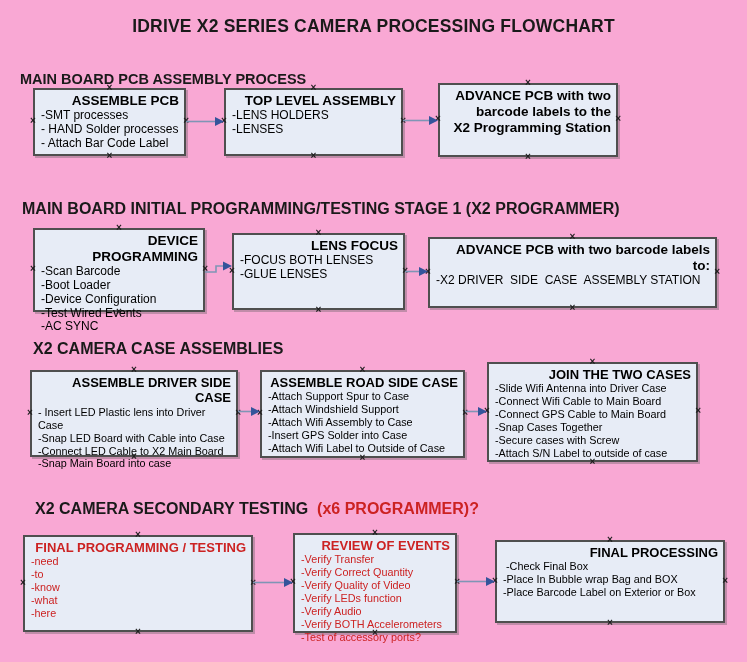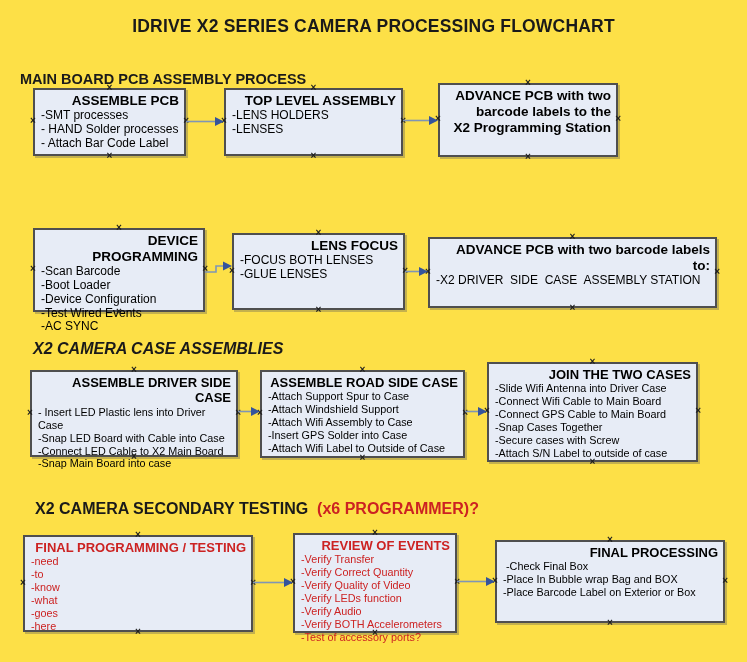--- a/index.html
+++ b/index.html
@@ -1,27 +1,27 @@
 <!DOCTYPE html>
 <html style="--box-fill: #e7ecf6; --box-border: #4f4f4f; --arrow-line: #7f95b5; --arrow-head: #35549b; --red: #cc2222;"><head>
 <meta charset="utf-8">
 <style>
   :root{
     --box-fill:#e7ecf6; --box-border:#4f4f4f; --arrow-line:#7f95b5;
     --arrow-head:#35549b; --red:#cc2222; --ink:#111;
   }
   *{margin:0;padding:0;box-sizing:border-box;}
   body{background:#fff;font-family:"Liberation Sans",sans-serif;}
-  .canvas{position:relative;width:747px;height:662px;background:#fde047;overflow:hidden;}
+  .canvas{position:relative;width:747px;height:662px;background:#f9a8d4;overflow:hidden;}
   .title{position:absolute;top:16px;left:0;width:100%;text-align:center;
          font-size:17.5px;font-weight:bold;color:#1a1a1a;letter-spacing:.2px;}
   .heading{position:absolute;font-weight:bold;color:#1a1a1a;white-space:pre;}
   .h0{left:20px;top:71px;font-size:14.5px;}
   .h1{left:22px;top:200px;font-size:16px;}
-  .h2{left:33px;top:340px;font-size:16px;font-style:italic;}
+  .h2{left:33px;top:340px;font-size:16px;}
   .h3{left:35px;top:500px;font-size:16px;}
   .heading .red{color:var(--red);}
   .box{position:absolute;background:var(--box-fill);border:2px solid var(--box-border);
        box-shadow:2px 2px 0 rgba(90,90,90,.35);padding:3px 5px 2px 6px;color:#000;}
   .box-title{font-size:13.5px;font-weight:bold;line-height:1.18;white-space:pre-wrap;text-align:right;}
   .box-line{font-size:12px;line-height:1.16;white-space:pre-wrap;}
   .small .box-title{font-size:13px;}
   .small .box-line{font-size:10.8px;line-height:1.2;}
   .red-text .box-title,.red-text .box-line{color:var(--red);}
   
@@ -57,20 +57,21 @@
   #c8{left:457px;top:574px;}
 </style>
 </head>
 <body>
 
 <div class="canvas">
 
   <div class="title">IDRIVE X2  SERIES CAMERA PROCESSING FLOWCHART</div>
 
   <div class="heading h0">MAIN BOARD PCB ASSEMBLY PROCESS</div>
+  <div class="heading h1">MAIN BOARD INITIAL PROGRAMMING/TESTING STAGE 1 (X2 PROGRAMMER)</div>
   <div class="heading h2">X2 CAMERA CASE ASSEMBLIES</div>
   <div class="heading h3"><span>X2 CAMERA SECONDARY TESTING </span><span class="red"> (x6 PROGRAMMER)?</span></div>
 
   <div class="box" id="b00">
     <div class="box-title">ASSEMBLE PCB</div>
     <div class="box-line">-SMT processes</div>
     <div class="box-line">- HAND Solder processes</div>
     <div class="box-line">- Attach Bar Code Label</div>
   <span class="cp cp-t">×</span>
       <span class="cp cp-b">×</span>
@@ -162,21 +163,20 @@
       <span class="cp cp-l">×</span>
       <span class="cp cp-r">×</span>
     </div>
 
   <div class="box small red-text" id="b30">
     <div class="box-title">FINAL PROGRAMMING / TESTING</div>
     <div class="box-line">-need</div>
     <div class="box-line">-to</div>
     <div class="box-line">-know</div>
     <div class="box-line">-what</div>
-    <div class="box-line">-goes</div>
     <div class="box-line">-here</div>
   <span class="cp cp-t">×</span>
       <span class="cp cp-b">×</span>
       <span class="cp cp-l">×</span>
       <span class="cp cp-r">×</span>
     </div>
   <div class="box small red-text" id="b31">
     <div class="box-title">REVIEW OF EVENTS</div>
     <div class="box-line">-Verify Transfer</div>
     <div class="box-line">-Verify Correct Quantity</div>

